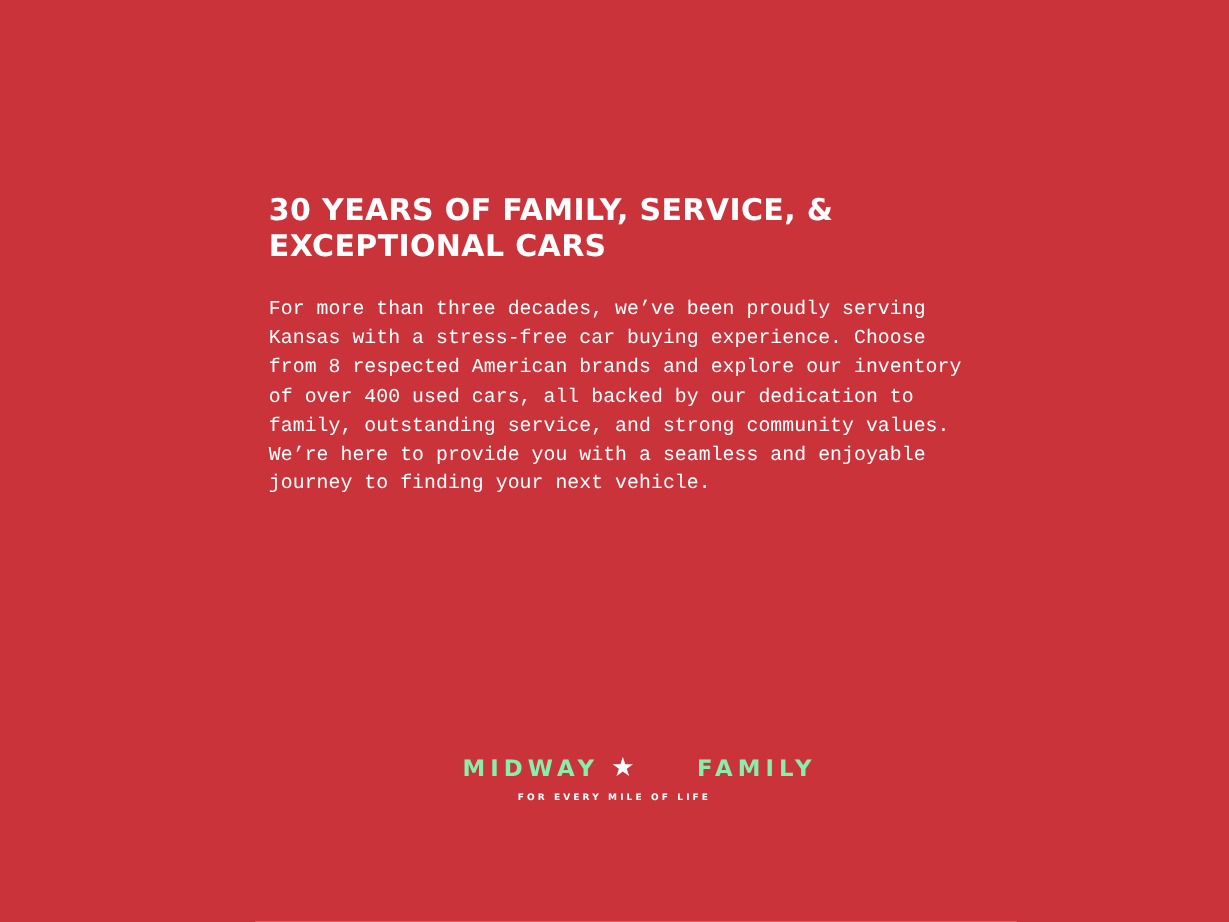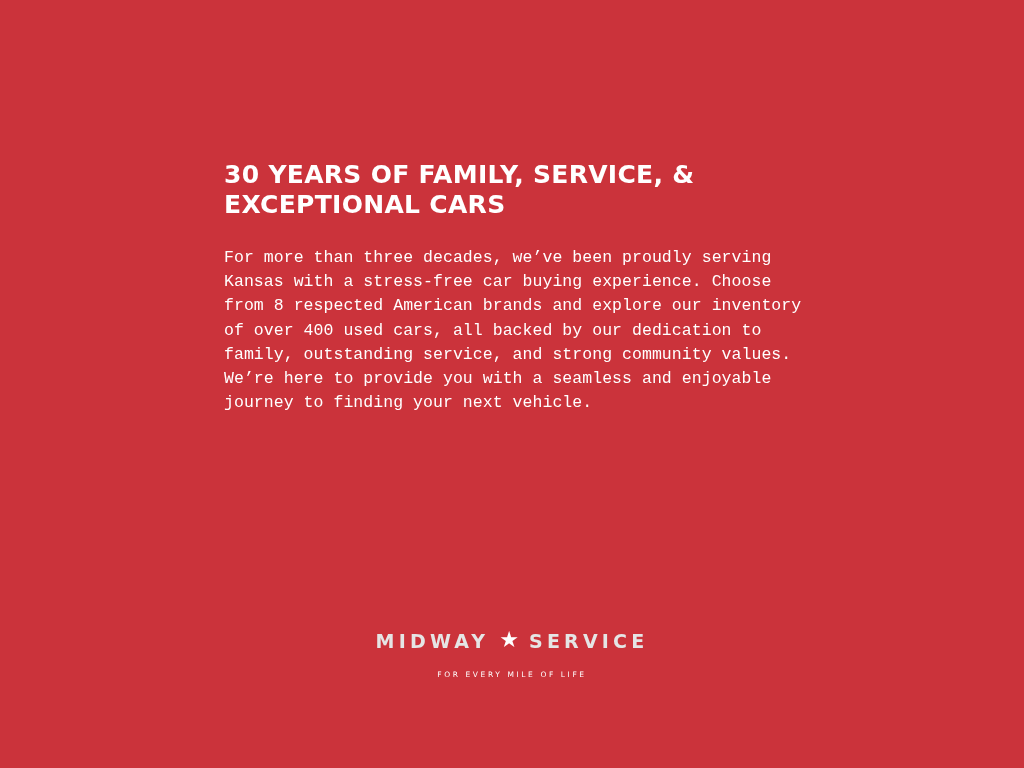--- a/index.html
+++ b/index.html
@@ -56,57 +56,58 @@
     flex-direction: column;
     align-items: center;
   }
   .logo-wordmark {
     display: flex;
     align-items: center;
     justify-content: center;
     gap: 10px;
   }
   .logo-word {
-    color: #e5e5e5;
+    color: #86efac;
     font-family: "DejaVu Sans", sans-serif;
     font-weight: bold;
     font-size: 19px;
     letter-spacing: 4.2px;
     line-height: 1;
+    margin-left: 42px;
   }
   .logo-star {
     display: inline-block;
     color: #ffffff;
     font-size: 22px;
     line-height: 1;
     position: relative;
     top: -1px;
   }
   .logo-tagline {
-    margin-top: 19px;
+    margin-top: 9px;
     color: #ffffff;
     font-family: "DejaVu Sans", sans-serif;
     font-size: 7.5px;
-    font-weight: normal;
+    font-weight: bold;
     letter-spacing: 2.6px;
     line-height: 1;
   }
 </style>
 </head>
 <body>
 
 <div class="page">
 
   <div class="content-block">
     <h1 class="headline">30 YEARS OF FAMILY, SERVICE, &amp; EXCEPTIONAL CARS</h1>
     <p class="body-copy">For more than three decades, we’ve been proudly serving Kansas with a stress-free car buying experience. Choose from 8 respected American brands and explore our inventory of over 400 used cars, all backed by our dedication to family, outstanding service, and strong community values. We’re here to provide you with a seamless and enjoyable journey to finding your next vehicle.</p>
   </div>
 
   <div class="logo-block">
     <div class="logo-wordmark">
       <span class="logo-word">MIDWAY</span>
       <span class="logo-star">★</span>
-      <span class="logo-word">SERVICE</span>
+      <span class="logo-word">FAMILY</span>
     </div>
     <div class="logo-tagline">FOR EVERY MILE OF LIFE</div>
   </div>
 
 </div>
 
 </body></html>

